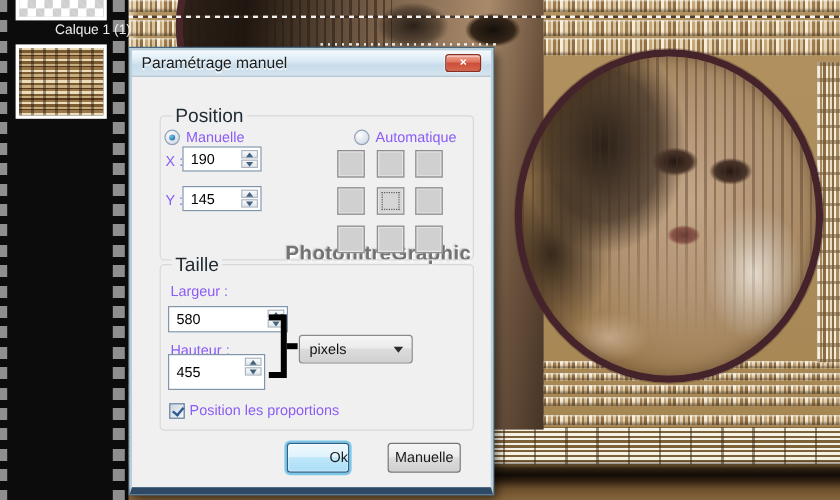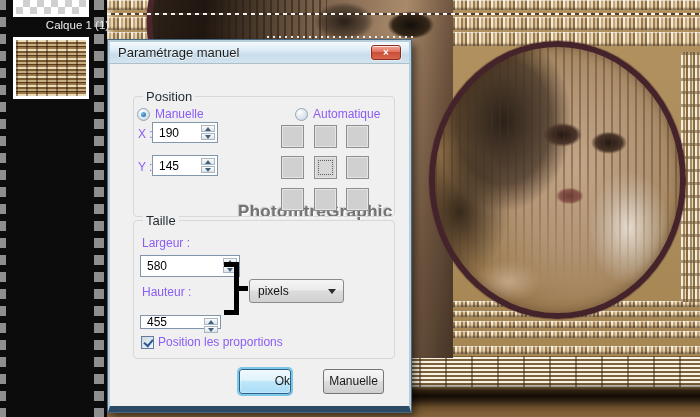--- a/index.html
+++ b/index.html
@@ -87,21 +87,21 @@
   .close{position:absolute;right:8px;top:3px;width:30px;height:15px;cursor:default;
     background:linear-gradient(180deg,#f2a898 0%,#e0705c 45%,#c94f38 50%,#d8654c 100%);
     border:1px solid #8c2e1f;border-radius:3px;color:#fff;font-size:10px;font-weight:bold;
     text-align:center;line-height:13px;box-sizing:border-box;
     box-shadow:inset 0 1px 0 rgba(255,255,255,.7), 0 0 0 1px rgba(255,255,255,.35);}
   .watermark{position:absolute;left:128px;top:160px;font-size:17px;font-weight:bold;color:#737373;
     text-shadow:1px 1px 1px #ffffff,-1px -1px 1px #c2c2c2;letter-spacing:.3px;white-space:nowrap;z-index:1;}
   .group{position:absolute;left:23px;width:260px;border:1px solid #d8d8d8;border-radius:4px;z-index:2;}
   .group-pos{top:54px;height:119px}
   .group-size{top:178px;height:137px}
-  .group-label{position:absolute;top:-8px;left:9px;background:#f0f0f0;padding:0 3px;font-size:13px;color:#1f2a33;}
+  .group-label{position:absolute;top:-8px;left:9px;background:#f0f0f0;padding:0 3px;font-size:16px;color:#1f2a33;}
   .ctl-label{position:absolute;font-size:12px;color:#8b5cf6;}
   .radio{position:absolute;width:13px;height:13px;border-radius:50%;box-sizing:border-box;
     background:radial-gradient(circle at 35% 30%,#fdfdfd,#dce4ec 60%,#c2ccd8);border:1px solid #93a3b6;}
   .radio.sel::after{content:"";position:absolute;left:3px;top:3px;width:5px;height:5px;border-radius:50%;
     background:radial-gradient(circle at 35% 30%,#6fc0ef,#1f5f94);}
   .field{position:absolute;background:#fff;border:1px solid #8296ab;box-sizing:border-box;}
   .field input{position:absolute;left:0;top:0;width:100%;height:100%;border:0;padding:0 18px 0 6px;
     font-family:"Liberation Sans",sans-serif;font-size:12px;color:#000;background:transparent;box-sizing:border-box;outline:none;}
   .spin{position:absolute;right:2px;top:2px;width:14px;}
   .sp{position:relative;height:7px;background:linear-gradient(#fbfbfb,#dfe3e8);border:1px solid #aab6c3;box-sizing:border-box;}
@@ -222,21 +222,21 @@
     <span class="ctl-label" style="left:8px;top:15px">Largeur :</span>
     <div class="field" style="left:6px;top:34px;width:100px;height:22px">
       <input type="text" value="580" style="">
       <div class="spin">
         <div class="sp sp-up"></div>
         <div class="sp sp-down"></div>
       </div>
     </div>
 
     <span class="ctl-label" style="left:8px;top:64px">Hauteur :</span>
-    <div class="field" style="left:6px;top:94px;width:81px;height:14px">
+    <div class="field" style="left:6px;top:74px;width:81px;height:30px">
       <input type="text" value="455" style="">
       <div class="spin">
         <div class="sp sp-up"></div>
         <div class="sp sp-down"></div>
       </div>
     </div>
 
     <div class="brk" style="left:100px;top:41px;width:5px;height:53px"></div>
     <div class="brk" style="left:90px;top:41px;width:12px;height:5px"></div>
     <div class="brk" style="left:90px;top:89px;width:12px;height:5px"></div>

